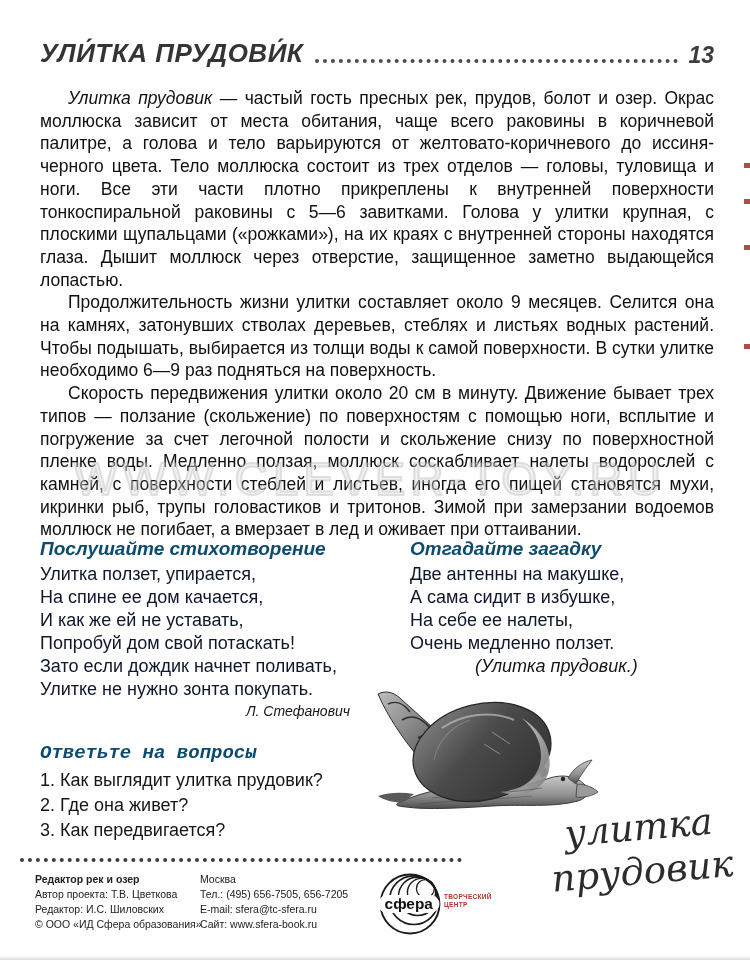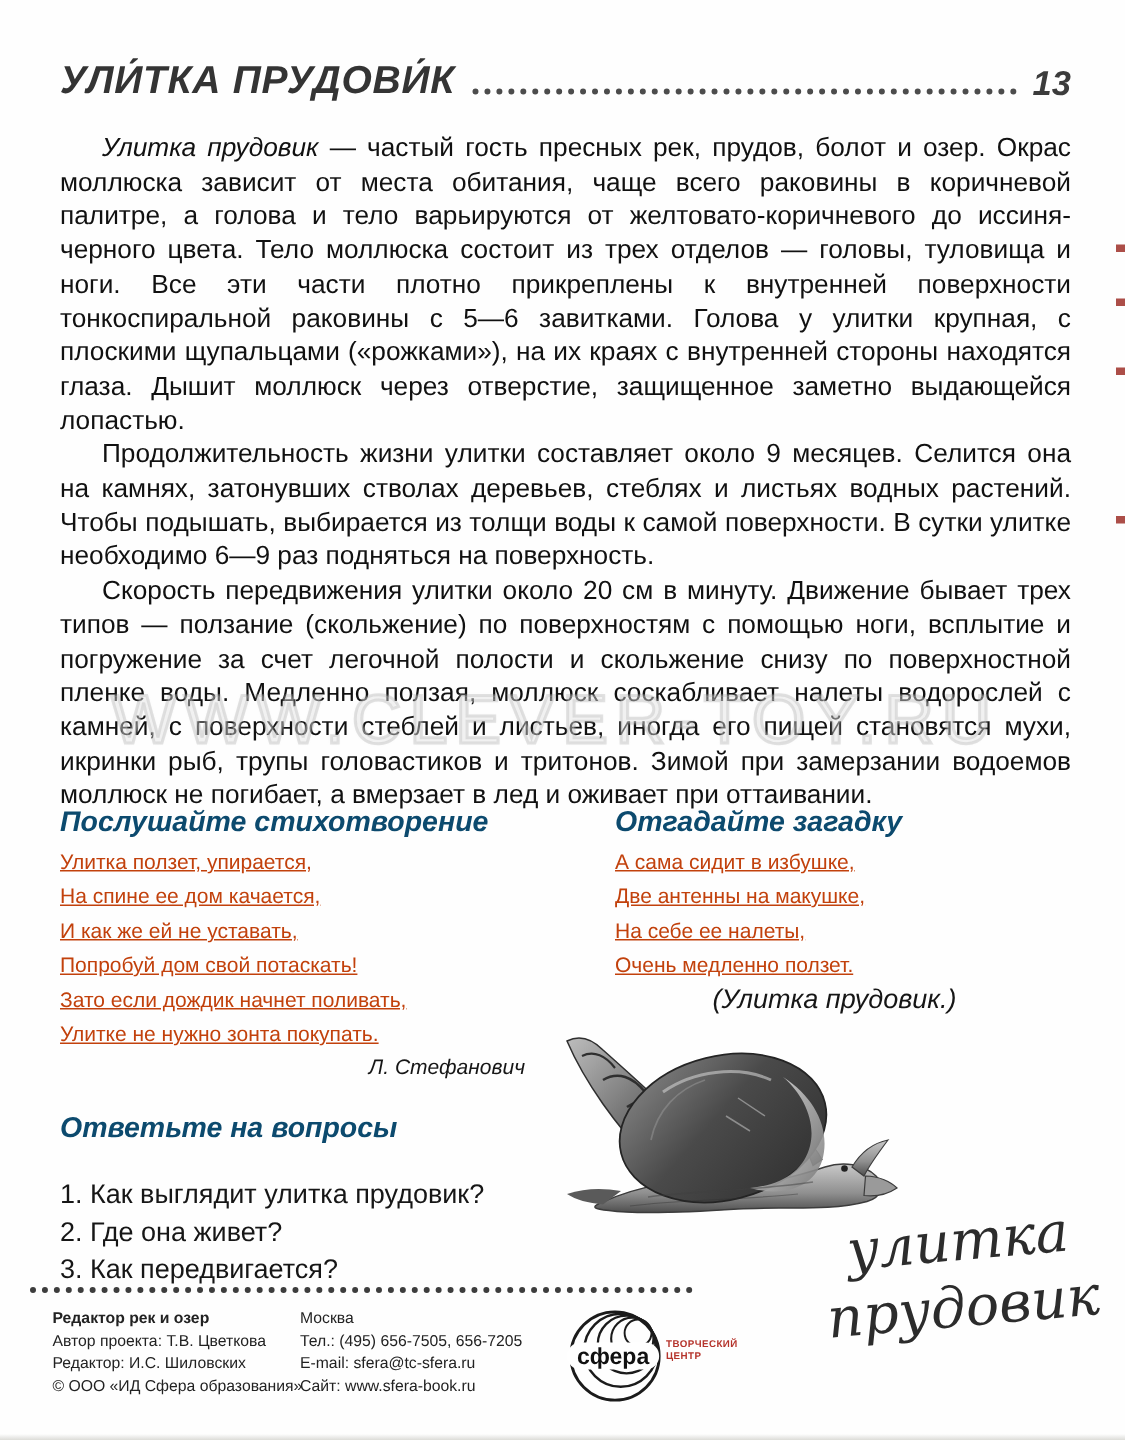--- a/index.html
+++ b/index.html
@@ -29,28 +29,28 @@
     font-size:46px; font-weight:normal; letter-spacing:5px;
     color:rgba(255,255,255,0.25); -webkit-text-stroke:2px rgba(165,165,165,0.30);
     text-shadow:0 0 2px rgba(185,185,185,0.25); pointer-events:none; z-index:5; }
 
   
   .columns { position:absolute; top:538px; left:40px; width:690px; display:flex; }
   .col-left  { width:345px; }
   .col-right { width:320px; margin-left:25px; }
   .sec-heading { font-size:19px; font-weight:bold; font-style:italic; color:#0c4a6e;
     margin-bottom:3px; }
-  .verse { font-size:14px; line-height:23px; color:#c2410c;text-decoration:underline; }
+  .verse { font-size:18px; line-height:23px; color:#0f172a; }
   .poem-author { font-size:14px; font-style:italic; width:310px; text-align:right;
     margin-top:2px; }
   .riddle-answer { font-size:18px; font-style:italic; padding-left:65px; margin-top:1px; }
 
   
   .questions { position:absolute; top:742px; left:40px; width:360px; }
-  .questions .sec-heading { margin-bottom:20px; }
+  .questions .sec-heading { margin-bottom:4px;font-family:Liberation Mono, monospace; }
   .q-item { font-size:18px; line-height:25px; }
 
   
   .snail-wrap { position:absolute; left:372px; top:680px; width:235px; height:145px; }
 
   
   .caption { position:absolute; left:538px; top:806px; width:205px; text-align:center;
     transform:rotate(-5deg);
     font-family:"DejaVu Serif", serif; font-style:italic;
     font-size:37px; line-height:44px; color:#2c2c2c; }
@@ -100,22 +100,22 @@
       <div class="verse">Улитка ползет, упирается,</div>
       <div class="verse">На спине ее дом качается,</div>
       <div class="verse">И как же ей не уставать,</div>
       <div class="verse">Попробуй дом свой потаскать!</div>
       <div class="verse">Зато если дождик начнет поливать,</div>
       <div class="verse">Улитке не нужно зонта покупать.</div>
       <div class="poem-author">Л. Стефанович</div>
     </div>
     <div class="col-right">
       <div class="sec-heading">Отгадайте загадку</div>
+      <div class="verse">Две антенны на макушке,</div>
       <div class="verse">А сама сидит в избушке,</div>
-      <div class="verse">Две антенны на макушке,</div>
       <div class="verse">На себе ее налеты,</div>
       <div class="verse">Очень медленно ползет.</div>
       <div class="riddle-answer">(Улитка прудовик.)</div>
     </div>
   </div>
 
   <div class="questions">
     <div class="sec-heading">Ответьте на вопросы</div>
     <div class="q-item">1. Как выглядит улитка прудовик?</div>
     <div class="q-item">2. Где она живет?</div>

